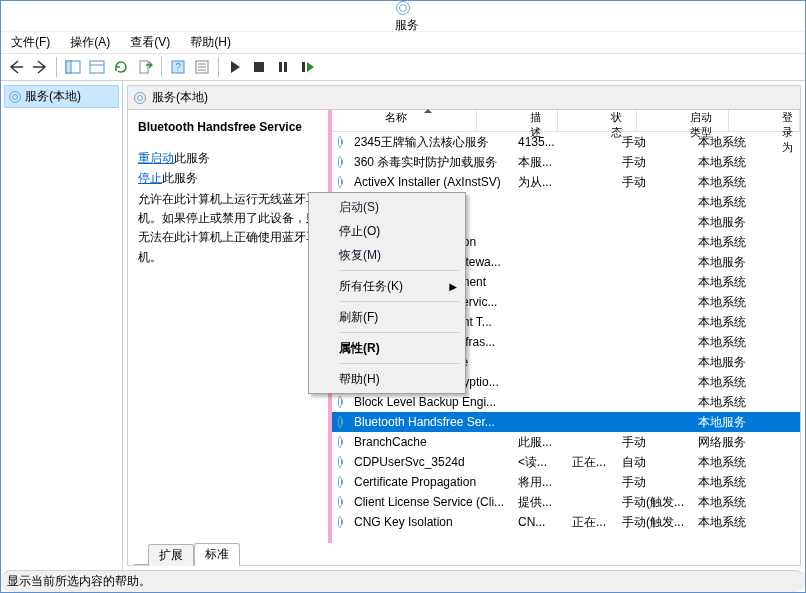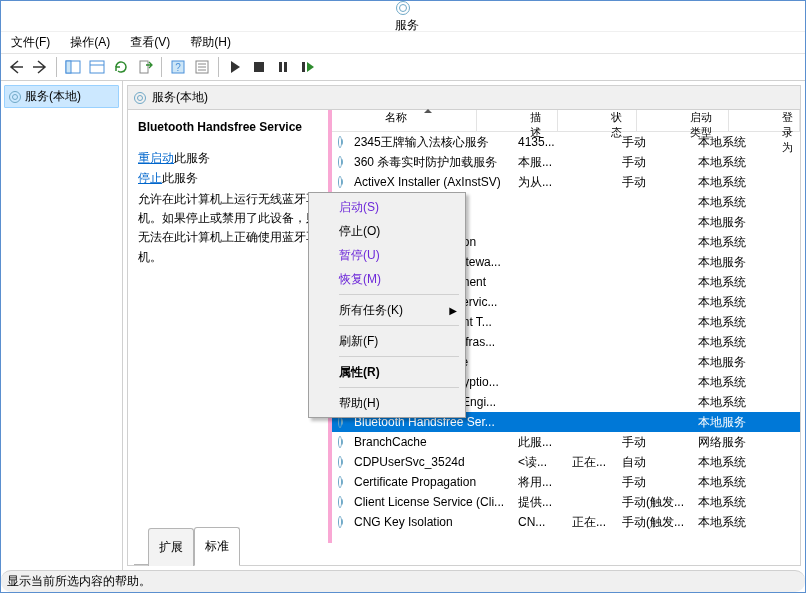--- a/index.html
+++ b/index.html
@@ -37,27 +37,27 @@
   .sort-ind { position:absolute; top:-1px; left:50%; transform:translateX(-50%); width:0;height:0;border-left:4px solid transparent;border-right:4px solid transparent;border-bottom:4px solid #555; }
   .rows { flex:1; overflow:hidden; position:relative; }
   .row { height:20px; display:flex; align-items:center; }
   .row.selected { background:#0078d7; color:#fff; }
   .cell { padding:0 6px; white-space:nowrap; overflow:hidden; text-overflow:ellipsis; font-size:12px; }
   .ci { width:16px; display:flex; align-items:center; justify-content:center; }
   .cname { width:164px; } .cdesc { width:54px; } .cstat { width:50px; } .cstart { width:76px; } .clog { flex:1; }
   .mini-gear { display:inline-block; width:12px;height:12px;border:1px solid #6fa8c7;border-radius:50%; position:relative; }
   .mini-gear::after { content:""; position:absolute; inset:2px; border-radius:50%; background:radial-gradient(circle,#fff 0%,#fff 30%,transparent 31%); border:0.5px solid #6fa8c7; }
   .tabs { height:22px; display:flex; align-items:flex-end; padding:0 6px; border-top:1px solid #fff; background:#fff; }
-  .tab { padding:10px 10px; font-size:12px; border:1px solid #b5b5b5; border-bottom:none; background:#f3f3f3; border-radius:3px 3px 0 0; position:relative; top:1px; }
+  .tab { padding:2px 10px; font-size:12px; border:1px solid #b5b5b5; border-bottom:none; background:#f3f3f3; border-radius:3px 3px 0 0; position:relative; top:1px; }
   .tab.active { background:#fff; border-bottom:1px solid #fff; }
   .tabs::before { content:""; height:6px; width:14px; border-bottom:1px solid #b5b5b5; margin-bottom:0px; }
   .statusbar { height:22px; border-top:1px solid #d0d0d0; display:flex; align-items:center; padding:0 6px; font-size:12px; background:#f0f0f0;border-radius:10px; }
   .context-menu { position:absolute; left:180px; top:82px; width:158px; background:#f0f0f0; border:1px solid #a0a0a0; box-shadow:3px 3px 3px rgba(0,0,0,0.25); padding:2px; z-index:50; }
   .cm-item { height:24px; display:flex; align-items:center; padding:0 18px 0 28px; font-size:12px; white-space:nowrap; position:relative; }
-  .cm-item.disabled { color:#6d28d9; }
+  .cm-item.disabled { color:#0f172a; }
   .cm-item.highlight { outline:2px solid #e01b24; outline-offset:-1px; }
   .cm-item .arrow { position:absolute; right:6px; font-size:10px; }
   .cm-sep { height:1px; background:#d0d0d0; margin:3px 4px 3px 28px; }
   .svgicon { width:16px;height:16px; display:block; }
 </style>
 </head>
 <body>
 
 <div class="titlebar">
   <span class="title-icon"><span class="gear"></span></span>
@@ -381,21 +381,20 @@
                 <span class="cell cdesc">CN...</span>
                 <span class="cell cstat">正在...</span>
                 <span class="cell cstart">手动(触发...</span>
                 <span class="cell clog">本地系统</span>
               </div>
             </div>
 
           <div class="context-menu" id="ctxmenu">
               <div class="cm-item disabled">启动(S)</div>
               <div class="cm-item">停止(O)</div>
-              <div class="cm-item disabled">暂停(U)</div>
               <div class="cm-item disabled">恢复(M)</div>
               <div class="cm-sep"></div>
               <div class="cm-item">所有任务(K)<span class="arrow">▶</span></div>
               <div class="cm-sep"></div>
               <div class="cm-item">刷新(F)</div>
               <div class="cm-sep"></div>
               <div class="cm-item" style="font-weight: bold;">属性(R)</div>
               <div class="cm-sep"></div>
               <div class="cm-item">帮助(H)</div>
             </div>

